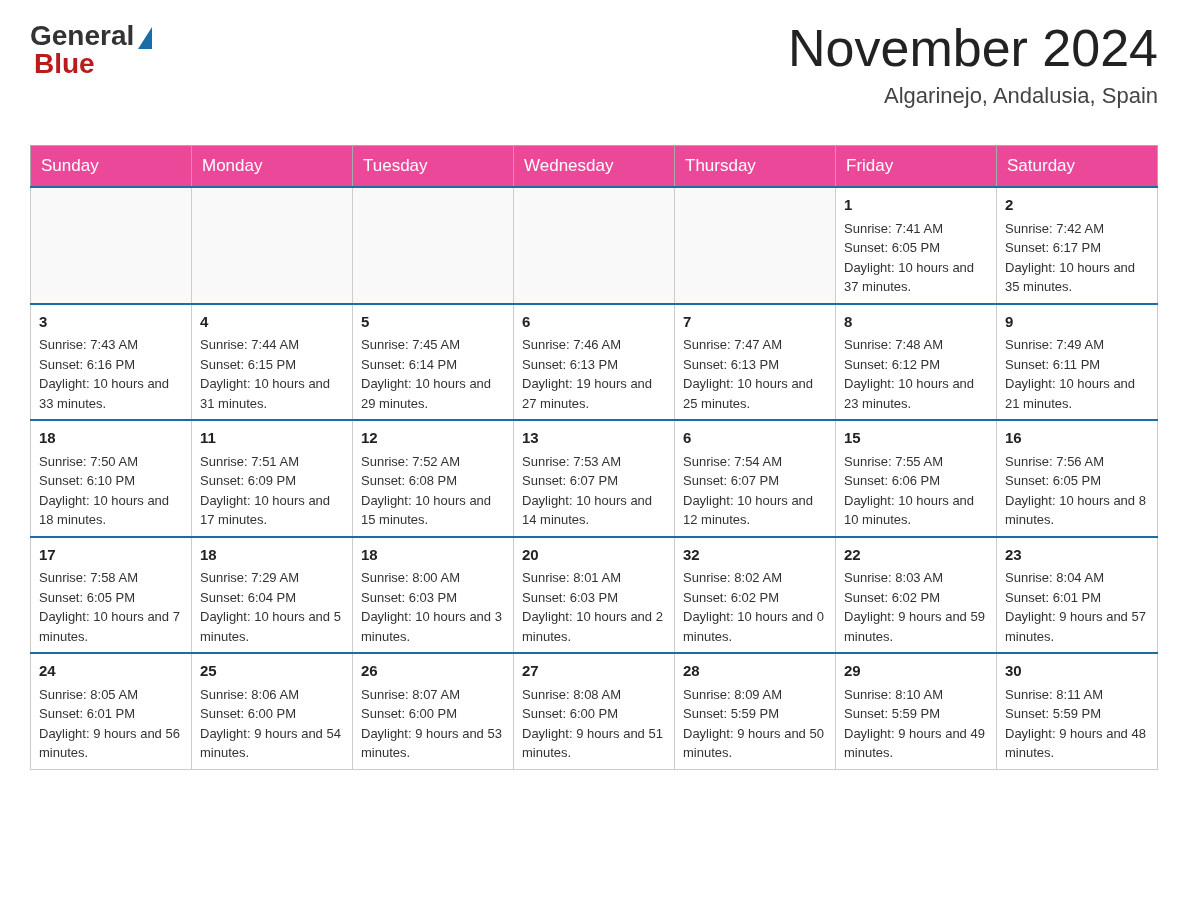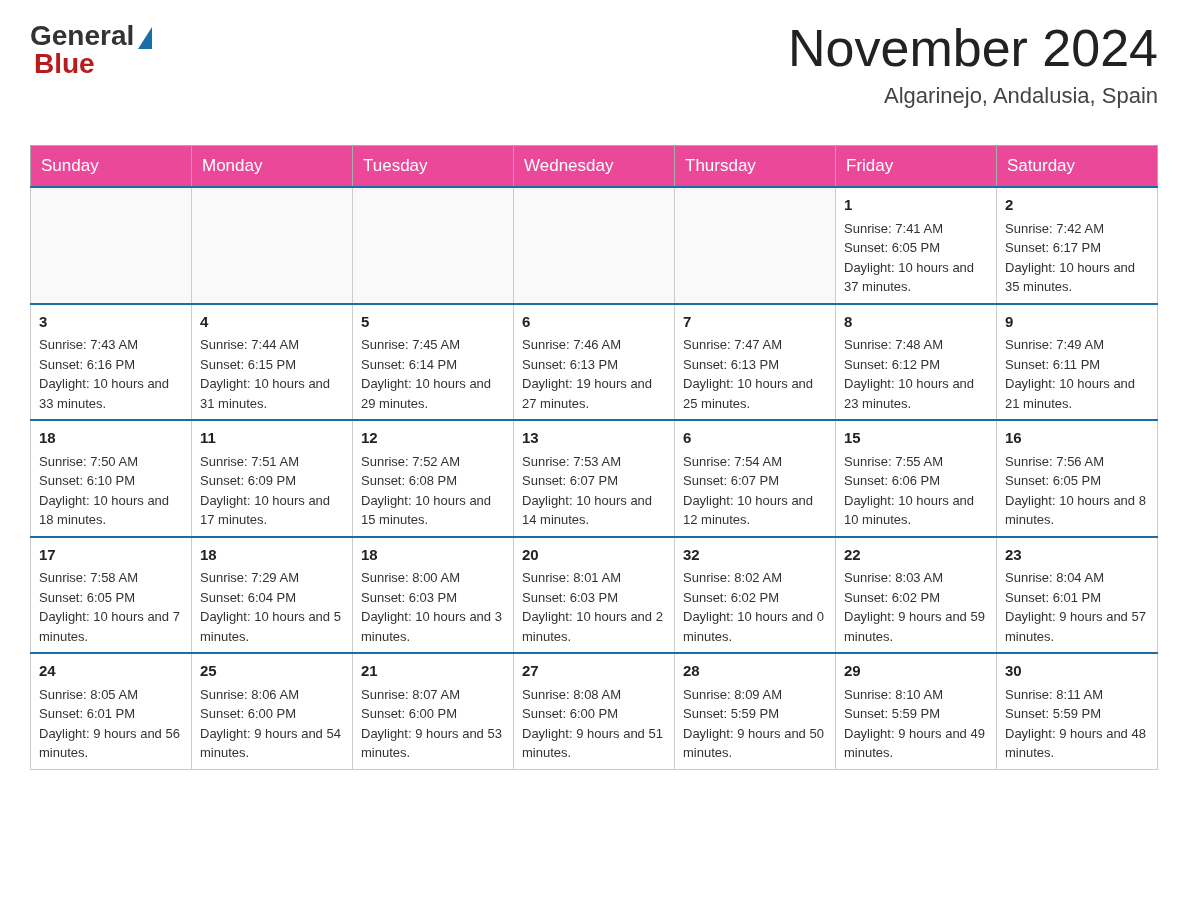--- a/index.html
+++ b/index.html
@@ -286,21 +286,21 @@
           <div>Sunset: 6:01 PM</div>
           <div>Daylight: 9 hours and 56 minutes.</div>
         </td>
         <td>
           <span class="day-number">25</span>
           <div>Sunrise: 8:06 AM</div>
           <div>Sunset: 6:00 PM</div>
           <div>Daylight: 9 hours and 54 minutes.</div>
         </td>
         <td>
-          <span class="day-number">21</span>
+          <span class="day-number">26</span>
           <div>Sunrise: 8:07 AM</div>
           <div>Sunset: 6:00 PM</div>
           <div>Daylight: 9 hours and 53 minutes.</div>
         </td>
         <td>
           <span class="day-number">27</span>
           <div>Sunrise: 8:08 AM</div>
           <div>Sunset: 6:00 PM</div>
           <div>Daylight: 9 hours and 51 minutes.</div>
         </td>

